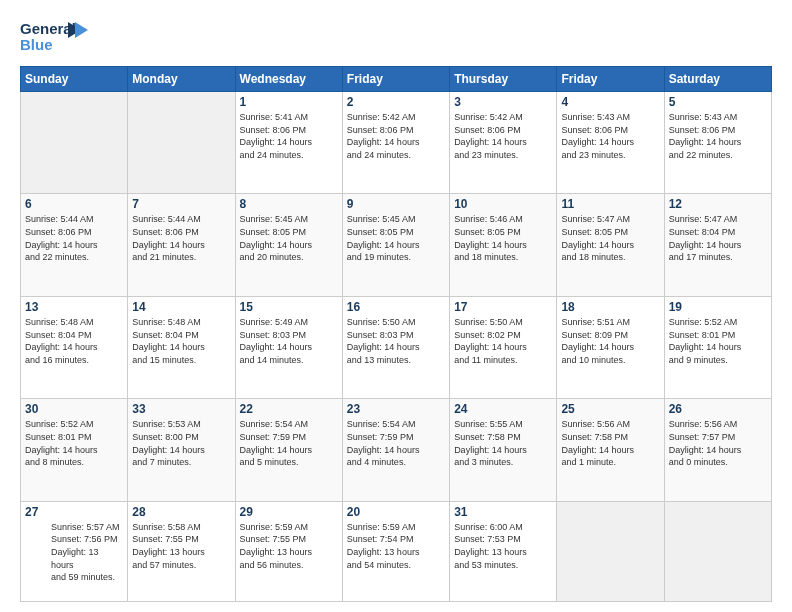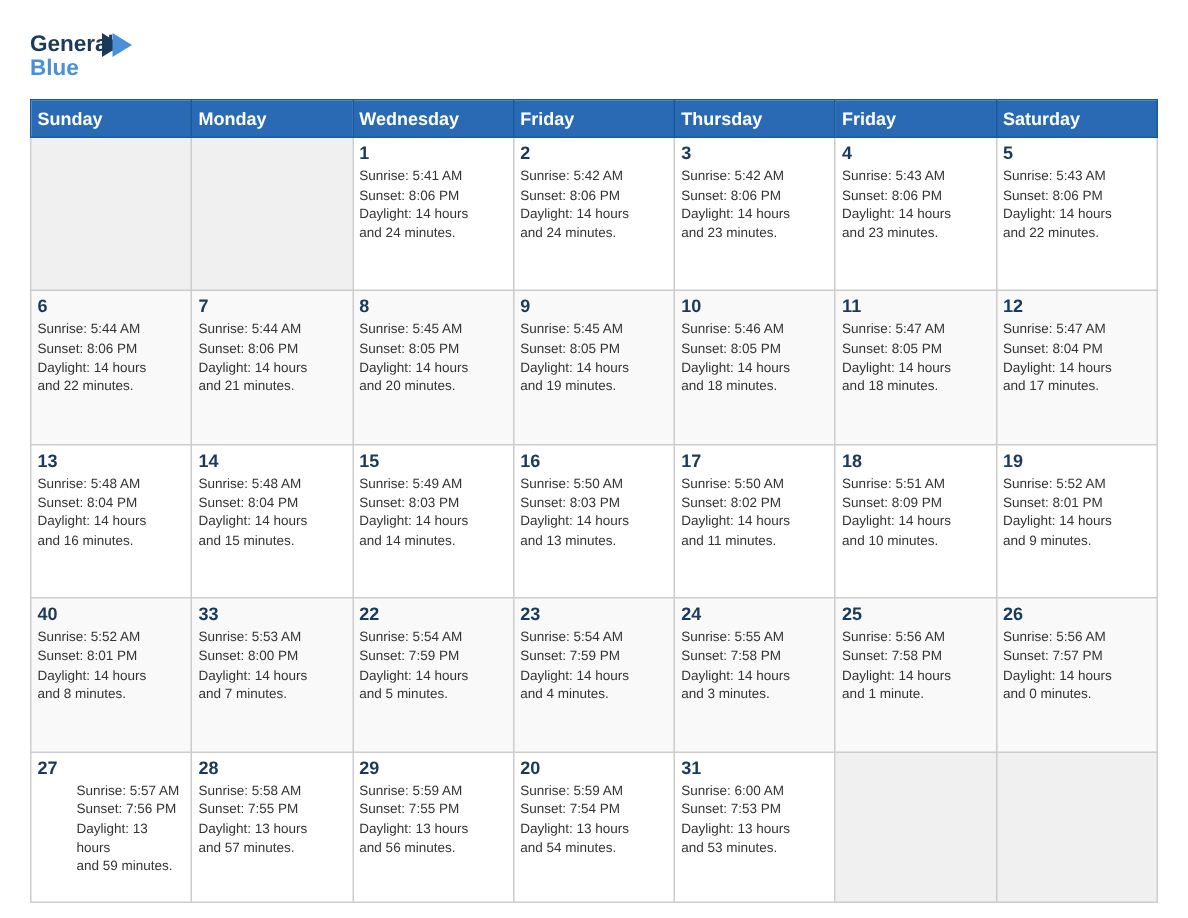--- a/index.html
+++ b/index.html
@@ -257,21 +257,21 @@
           <td>
             <span class="day-num">19</span>
             <div class="day-info" style="white-space: pre-line;">Sunrise: 5:52 AM
 Sunset: 8:01 PM
 Daylight: 14 hours
 and 9 minutes.</div>
           </td>
         </tr>
         <tr>
           <td>
-            <span class="day-num">40</span>
+            <span class="day-num">30</span>
             <div class="day-info" style="white-space: pre-line;">Sunrise: 5:52 AM
 Sunset: 8:01 PM
 Daylight: 14 hours
 and 8 minutes.</div>
           </td>
           <td>
             <span class="day-num">33</span>
             <div class="day-info" style="white-space: pre-line;">Sunrise: 5:53 AM
 Sunset: 8:00 PM
 Daylight: 14 hours

